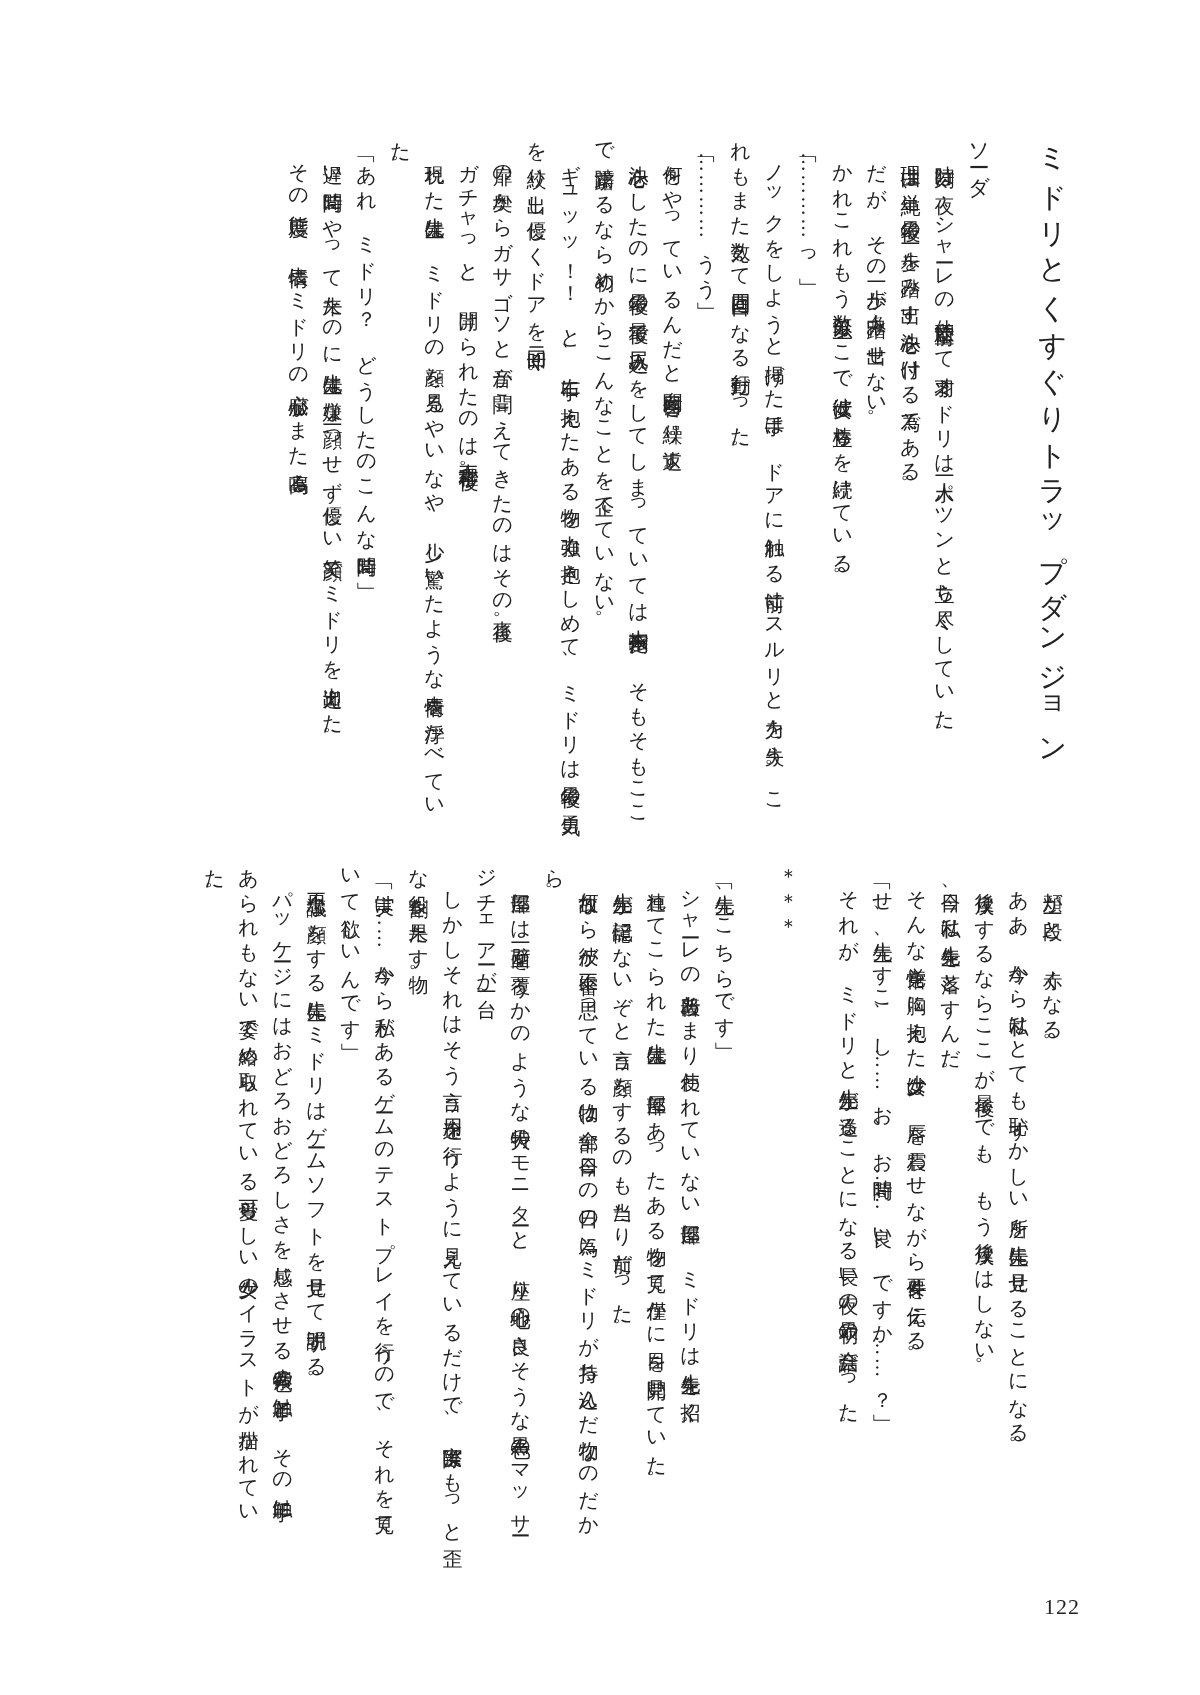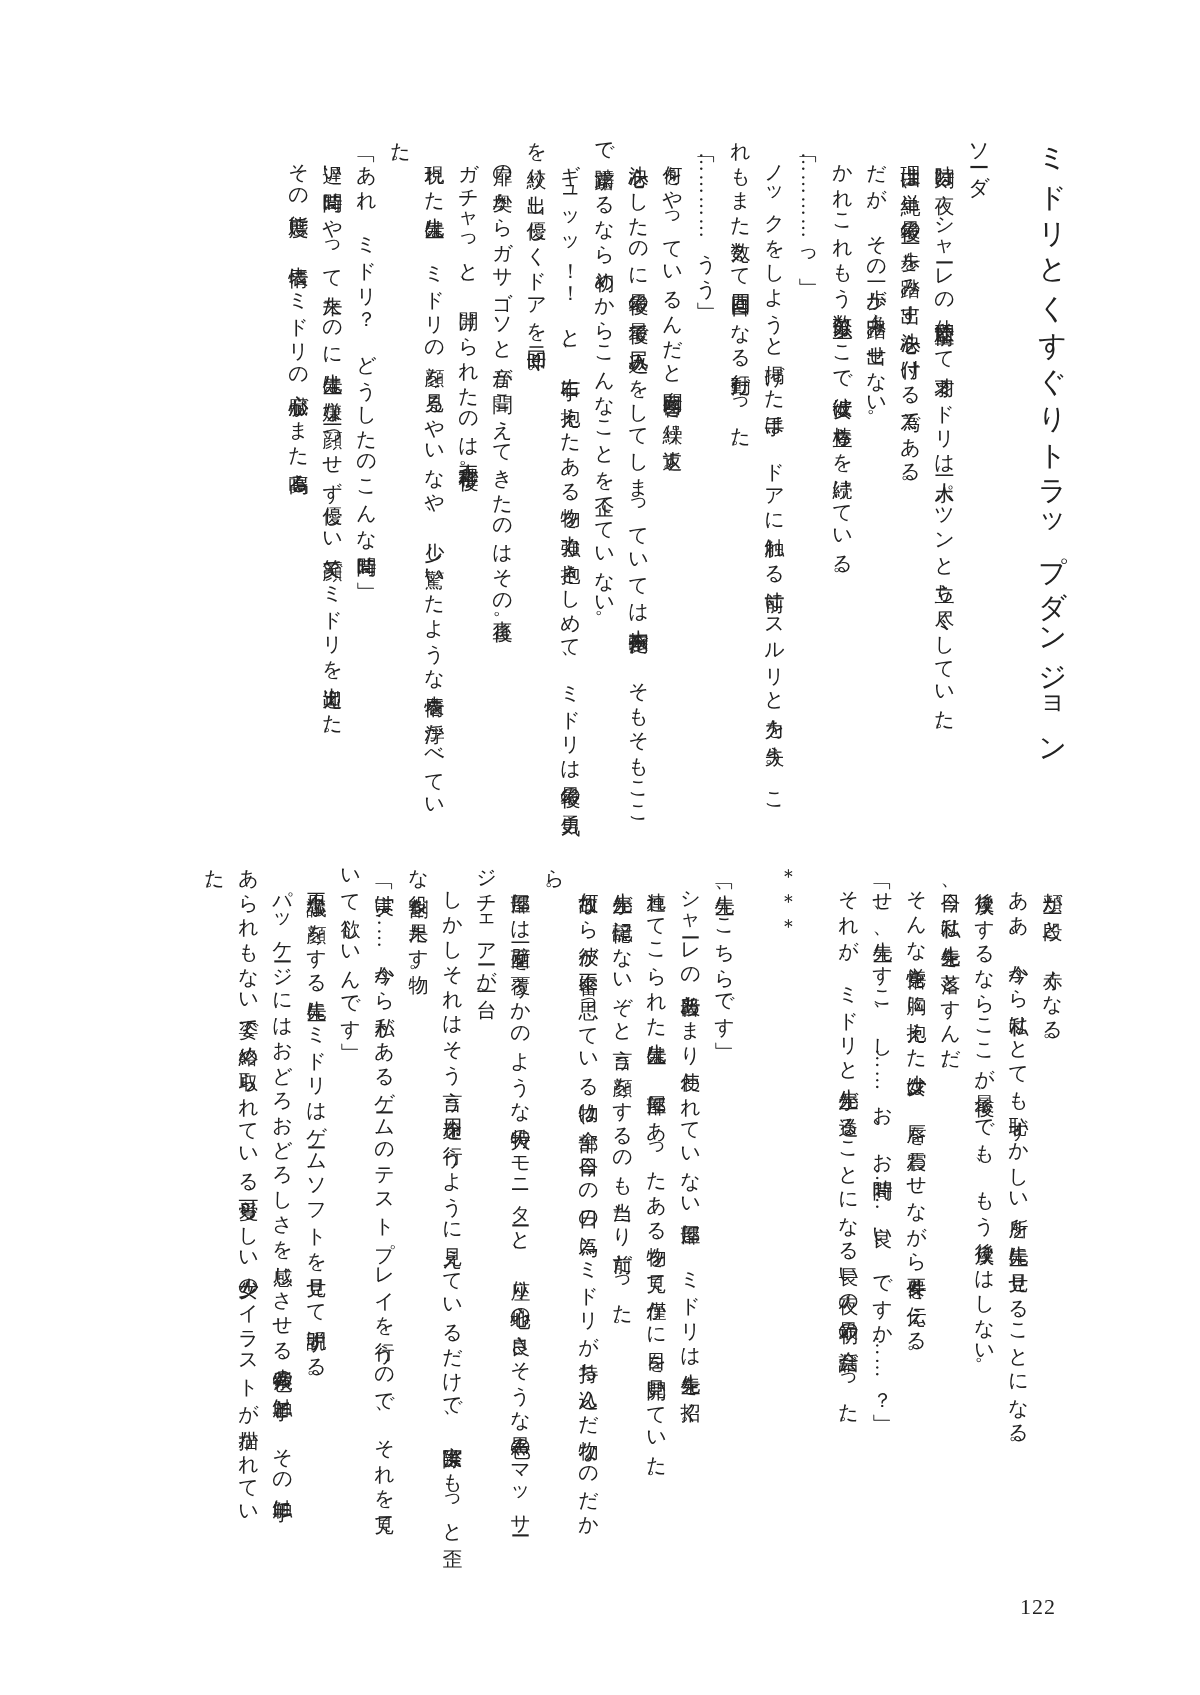--- a/index.html
+++ b/index.html
@@ -50,21 +50,21 @@
     letter-spacing: 4px;
     text-indent: 0 !important;
   }
   .separator {
     text-indent: 0 !important;
     margin: 0 26px 0 30px !important;
     letter-spacing: 5px;
   }
   .page-number {
     position: absolute;
-    left: 1020px;
+    left: 1044px;
     top: 1594px;
     font-size: 22px;
     letter-spacing: 1px;
     color: #222222;
   }
 </style>
 </head>
 <body>
 
 <div class="page">

